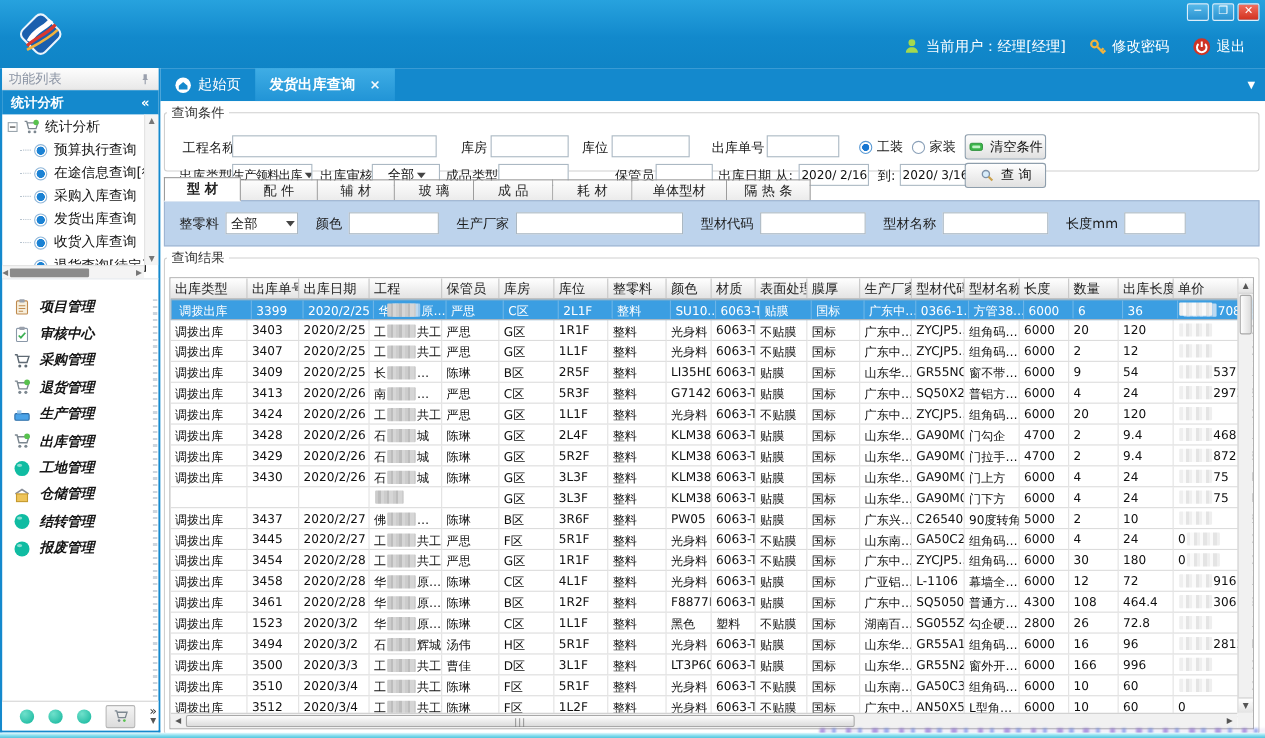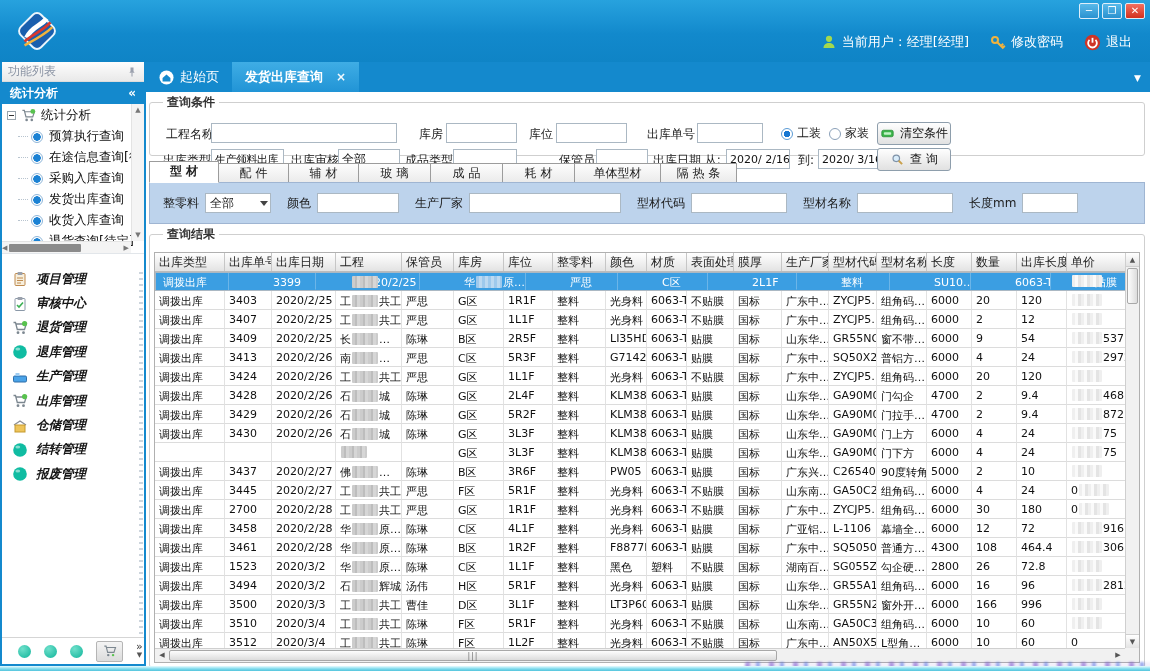--- a/index.html
+++ b/index.html
@@ -62,27 +62,27 @@
   .main { position:absolute; left:146px; top:62px; right:0; bottom:0; }
   .tabbar { height:30px; background:#1489cd; display:flex; position:relative; }
   .tab { height:30px; display:flex; align-items:center; gap:6px; padding:0 13px; color:#fff; font-size:13px; cursor:default; }
   .tab.active { background:linear-gradient(#3fade5,#2194d6); font-weight:bold; }
   .tab .x { margin-left:7px; font-size:12px; opacity:.95; }
   .tab-chevron { position:absolute; right:9px; top:11px; color:#fff; font-size:9px; }
   .home-ic { width:15px; height:15px; }
   .content { position:absolute; top:30px; left:0; right:0; bottom:0; background:#fff; }
 
   fieldset { border:1px solid #cfcfcf; border-radius:3px; }
-  legend { font-size:12px; color:#333; margin-left:13px; padding:0 4px;font-weight:bold; }
+  legend { font-size:12px; color:#333; margin-left:2px; padding:0 4px; }
 
   .qbox { position:absolute; left:3px; top:2px; width:996px; height:62px; }
   .q-label { position:absolute; font-size:12px; color:#1a1a1a; white-space:nowrap; }
   .tb { position:absolute; height:20px; border:1px solid #abb8c3; background:#fff; font-size:12px; padding:0 3px; }
   .sel { position:absolute; height:20px; border:1px solid #abb8c3; background:#fff; font-size:11px;
-    display:flex; align-items:center; justify-content:flex-start; padding:0 2px 0 3px; white-space:nowrap; overflow:hidden; color:#111;gap:40px; }
+    display:flex; align-items:center; justify-content:center; padding:0 2px 0 3px; white-space:nowrap; overflow:hidden; color:#111; }
   .caret { width:0; height:0; border:4px solid transparent; border-top:5px solid #444; margin-top:5px; flex:none; margin-left:2px; }
   .radio { position:absolute; display:flex; align-items:center; gap:4px; font-size:12px; color:#1a1a1a; }
   .rb { width:12px; height:12px; border-radius:50%; border:1px solid #8aa0b8; background:#fff; display:inline-block; }
   .radio.checked .rb { background:radial-gradient(circle,#1777d2 0 3px,#fff 3.5px); border-color:#5b9bd5; }
   .btn { position:absolute; height:23px; width:74px; background:linear-gradient(#fefefe,#e1e1e1);
     border:1px solid #8e9eac; border-radius:3px; font-size:12px; color:#111; display:flex; align-items:center;
     justify-content:center; gap:5px; cursor:default; font-family:inherit; }
   .btn svg { width:15px; height:13px; }
 
   .subtabs { position:absolute; left:3px; top:69px; display:flex; align-items:flex-end; height:22px; }
@@ -263,56 +263,66 @@
               <rect x="3" y="2.5" width="10" height="12" rx="1" fill="#fff" stroke="#8a98a8"></rect>
               <rect x="5.5" y="1" width="5" height="3" rx="0.8" fill="#9aa1ac"></rect>
               <path d="M5 9l2 2 4-4.5" stroke="#3cb054" stroke-width="1.6" fill="none"></path>
             </svg>
           </span>
           <span>审核中心</span>
         </div>
         <div class="menu-item">
           <span class="mi-icon">
             <svg viewBox="0 0 16 16">
+              <path d="M1.5 2.5h2l1.8 7h7.2l1.8-5.5H4" fill="none" stroke="#5f6a74" stroke-width="1.3"></path>
+              <circle cx="6" cy="12.7" r="1.4" fill="#5f6a74"></circle>
+              <circle cx="11.5" cy="12.7" r="1.4" fill="#5f6a74"></circle>
+            </svg>
+          </span>
+          <span>采购管理</span>
+        </div>
+        <div class="menu-item">
+          <span class="mi-icon">
+            <svg viewBox="0 0 16 16">
               <path d="M1.5 2.5h2l1.8 7h7.2l1.8-5.5H4" fill="none" stroke="#7c8790" stroke-width="1.3"></path>
               <circle cx="6" cy="12.7" r="1.4" fill="#7c8790"></circle>
               <circle cx="11.5" cy="12.7" r="1.4" fill="#7c8790"></circle>
               <circle cx="12.6" cy="3.6" r="2.6" fill="#58c24e"></circle>
             </svg>
           </span>
           <span>退货管理</span>
-        </div>
-        <div class="menu-item">
-          <span class="mi-icon">
-            <svg viewBox="0 0 16 16">
-              <circle cx="8" cy="8" r="6.8" fill="#10bca2"></circle>
-              <ellipse cx="5.8" cy="5" rx="2.4" ry="1.5" fill="rgba(255,255,255,.5)"></ellipse>
-            </svg>
-          </span>
-          <span>退库管理</span>
         </div>
         <div class="menu-item">
           <span class="mi-icon">
             <svg viewBox="0 0 16 16">
               <rect x="1.5" y="7" width="13" height="6" rx="1.2" fill="#4aa3e8" stroke="#2d6da8"></rect>
               <rect x="3.5" y="4" width="4" height="3" fill="#9fccf0"></rect>
             </svg>
           </span>
           <span>生产管理</span>
         </div>
         <div class="menu-item">
           <span class="mi-icon">
             <svg viewBox="0 0 16 16">
               <path d="M1.5 2.5h2l1.8 7h7.2l1.8-5.5H4" fill="none" stroke="#7c8790" stroke-width="1.3"></path>
               <circle cx="6" cy="12.7" r="1.4" fill="#7c8790"></circle>
               <circle cx="11.5" cy="12.7" r="1.4" fill="#7c8790"></circle>
               <circle cx="12.6" cy="3.6" r="2.6" fill="#58c24e"></circle>
             </svg>
           </span>
           <span>出库管理</span>
+        </div>
+        <div class="menu-item">
+          <span class="mi-icon">
+            <svg viewBox="0 0 16 16">
+              <circle cx="8" cy="8" r="6.8" fill="#10bca2"></circle>
+              <ellipse cx="5.8" cy="5" rx="2.4" ry="1.5" fill="rgba(255,255,255,.5)"></ellipse>
+            </svg>
+          </span>
+          <span>工地管理</span>
         </div>
         <div class="menu-item">
           <span class="mi-icon">
             <svg viewBox="0 0 16 16">
               <path d="M2 7l6-4 6 4" fill="none" stroke="#8a8f98" stroke-width="1.4"></path>
               <rect x="3" y="7" width="10" height="7" fill="#eec45a" stroke="#c59a2e"></rect>
             </svg>
           </span>
           <span>仓储管理</span>
         </div>
@@ -767,21 +777,21 @@
                 <div class="gcell col13" style="width:48px">GA50C27</div>
                 <div class="gcell col14" style="width:50px">组角码…</div>
                 <div class="gcell col15" style="width:45px">6000</div>
                 <div class="gcell col16" style="width:45px">4</div>
                 <div class="gcell col17" style="width:50px">24</div>
                 <div class="gcell col18" style="width:63px">0<span class="cz"></span></div>
                 <div class="gcell col19" style="width:34px">0</div>
               </div>
               <div class="grow">
                 <div class="gcell col0" style="width:70px">调拨出库</div>
-                <div class="gcell col1" style="width:47px">2700</div>
+                <div class="gcell col1" style="width:47px">3454</div>
                 <div class="gcell col2" style="width:64px">2020/2/28</div>
                 <div class="gcell col3" style="width:66px">工<span class="cz"></span>共工程</div>
                 <div class="gcell col4" style="width:52px">严思</div>
                 <div class="gcell col5" style="width:50px">G区</div>
                 <div class="gcell col6" style="width:49px">1R1F</div>
                 <div class="gcell col7" style="width:53px">整料</div>
                 <div class="gcell col8" style="width:41px">光身料</div>
                 <div class="gcell col9" style="width:40px">6063-T5</div>
                 <div class="gcell col10" style="width:47px">不贴膜</div>
                 <div class="gcell col11" style="width:48px">国标</div>

